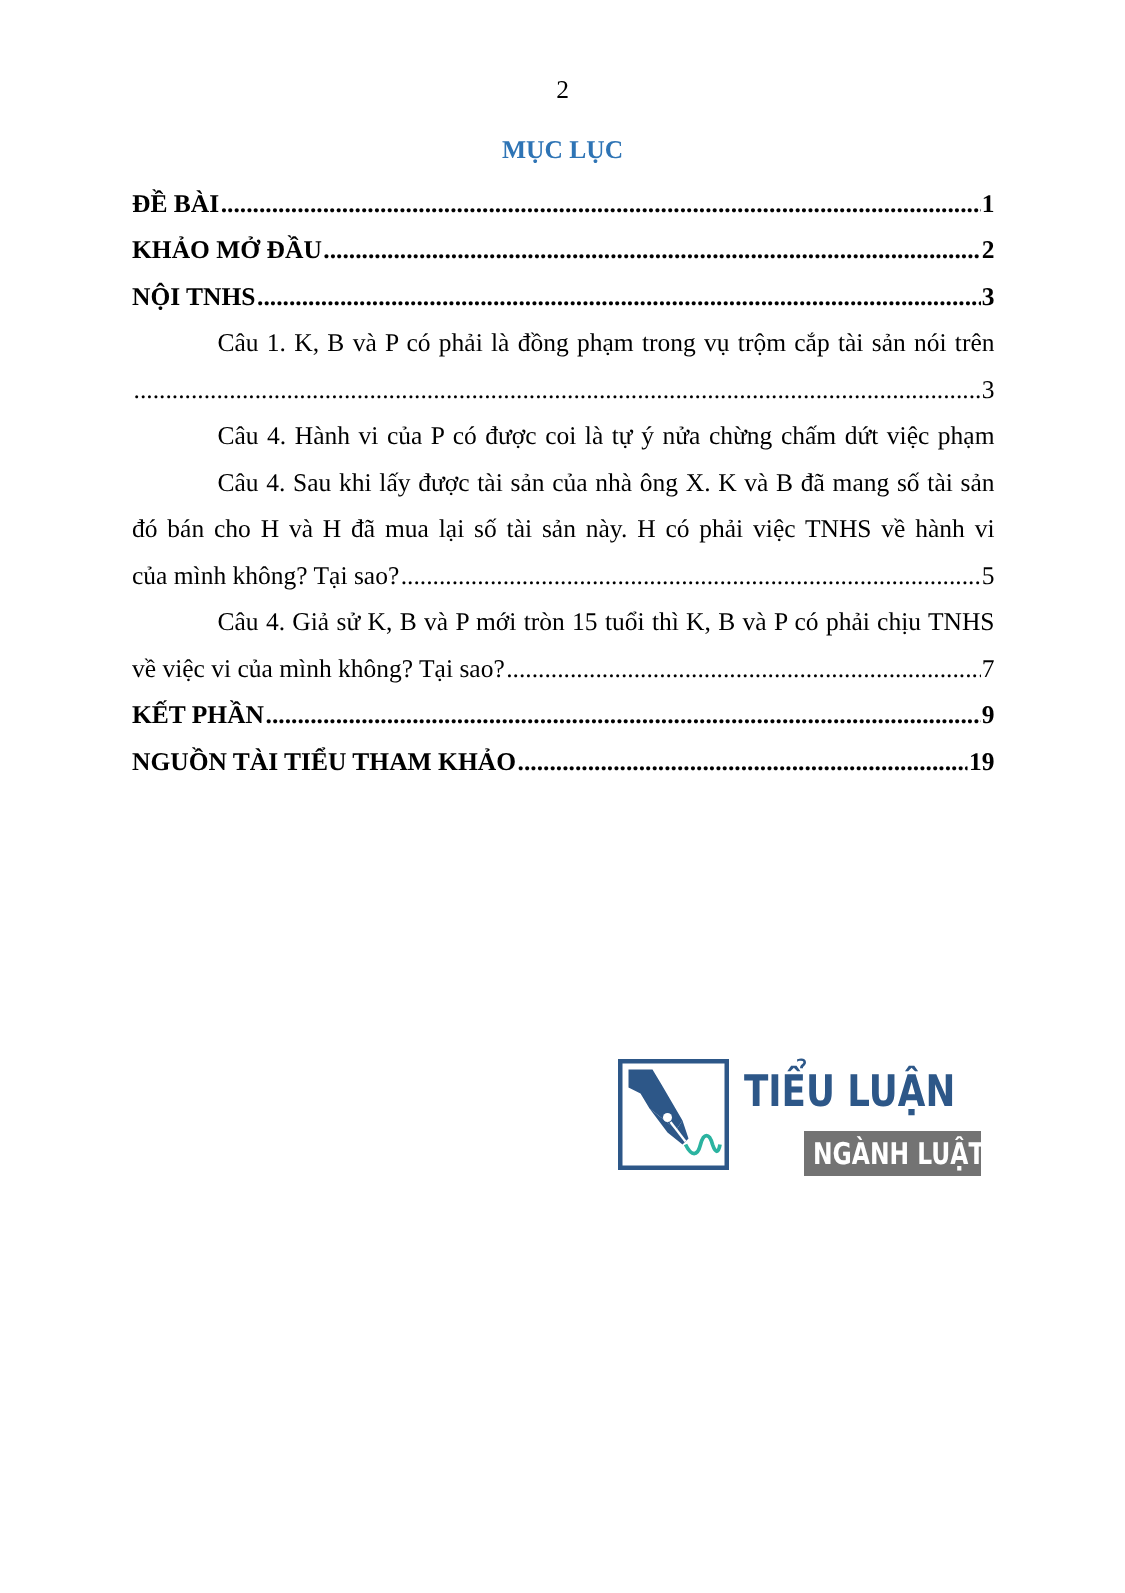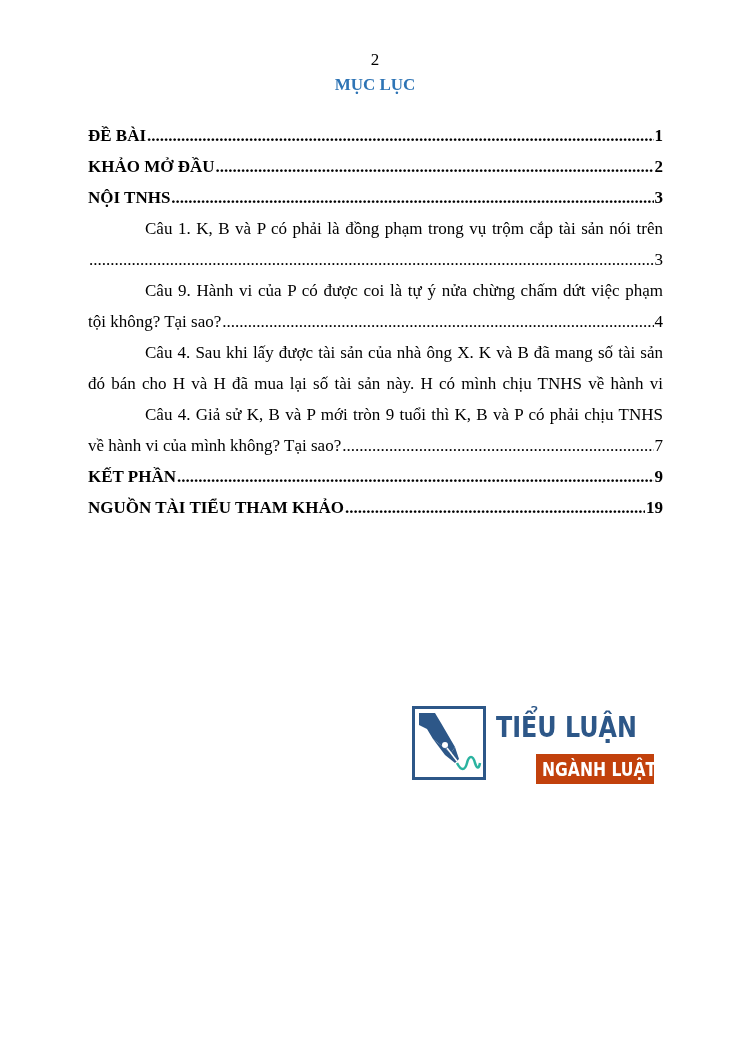--- a/index.html
+++ b/index.html
@@ -1,34 +1,34 @@
 <!DOCTYPE html>
 <html><head>
 <meta charset="utf-8">
 <style>
   html, body { margin: 0; padding: 0; background: #ffffff; }
   body { width: 750px; height: 1062px; position: relative; overflow: hidden;
          font-family: "Liberation Serif", "DejaVu Serif", serif; color: #000; }
   .page-number { position: absolute; top: 50px; left: 0; width: 750px; text-align: center; font-size: 17px; }
-  .toc-title { position: absolute; top: 75px; left: 0; width: 750px; text-align: center;
+  .toc-title { position: absolute; top: 90px; left: 0; width: 750px; text-align: center;
                font-size: 17px; font-weight: bold; color: #2e74b5; }
   .toc { position: absolute; top: 120px; left: 88px; width: 575px; }
   .toc-line { display: flex; align-items: center; font-size: 17px; height: 31px; line-height: 31px; white-space: nowrap; }
   .toc-line.bold { font-weight: bold; }
   .toc-line .label { flex: 0 0 auto; }
   .toc-line .leader { flex: 1 1 auto; overflow: hidden; margin: 0 1px; }
   .toc-line .leader::after { content: "................................................................................................................................................................................................................................................"; letter-spacing: 0; }
   .toc-line .page { flex: 0 0 auto; }
   .toc-para { font-size: 17px; line-height: 31px; text-align: justify; }
   .toc-para .first { display: block; text-indent: 57px; text-align: justify; text-align-last: justify; height: 31px; overflow: hidden; white-space: nowrap; }
   .logo { position: absolute; left: 412px; top: 706px; width: 245px; height: 82px; }
   .logo-box { position: absolute; left: 0; top: 0; width: 74px; height: 74px; border: 3px solid #2d5788; box-sizing: border-box; background: #fff; }
   .logo-title { position: absolute; left: 84px; top: 4px; font-family: "DejaVu Sans", sans-serif; font-weight: bold;
                 font-size: 29px; color: #2d5788; letter-spacing: 0px; transform: scaleX(0.82); transform-origin: left top; white-space: nowrap; }
-  .logo-badge { position: absolute; left: 124px; top: 48px; width: 118px; height: 30px; background: #c2410c; }
+  .logo-badge { position: absolute; left: 124px; top: 48px; width: 118px; height: 30px; background: #737373; }
   .logo-badge span { position: absolute; left: 6px; top: 3px; font-family: "DejaVu Sans", sans-serif; font-weight: bold;
                 font-size: 20px; color: #fff; transform: scaleX(0.78); transform-origin: left top; white-space: nowrap; }
 </style>
 </head>
 <body>
 
 <div class="page-number">2</div>
 
 <div class="toc-title">MỤC LỤC</div>
 
@@ -54,37 +54,37 @@
 
   <div class="toc-para">
     <span class="first">Câu 1. K, B và P có phải là đồng phạm trong vụ trộm cắp tài sản nói trên</span>
     <div class="toc-line">
       <span class="leader"></span>
       <span class="page">3</span>
     </div>
   </div>
 
   <div class="toc-para">
-    <span class="first">Câu 9. Hành vi của P có được coi là tự ý nửa chừng chấm dứt việc phạm</span>
+    <span class="first">Câu 4. Hành vi của P có được coi là tự ý nửa chừng chấm dứt việc phạm</span>
+  </div>
+
+  <div class="toc-para">
+    <span class="first">Câu 4. Sau khi lấy được tài sản của nhà ông X. K và B đã mang số tài sản</span>
+    <span class="first" style="text-indent:0">đó bán cho H và H đã mua lại số tài sản này. H có phải việc TNHS về hành vi</span>
     <div class="toc-line">
-      <span class="label">tội không? Tại sao? </span>
+      <span class="label">của mình không? Tại sao?</span>
       <span class="leader"></span>
-      <span class="page">4</span>
+      <span class="page">5</span>
     </div>
   </div>
 
   <div class="toc-para">
-    <span class="first">Câu 4. Sau khi lấy được tài sản của nhà ông X. K và B đã mang số tài sản</span>
-    <span class="first" style="text-indent:0">đó bán cho H và H đã mua lại số tài sản này. H có mình chịu TNHS về hành vi</span>
-  </div>
-
-  <div class="toc-para">
-    <span class="first">Câu 4. Giả sử K, B và P mới tròn 9 tuổi thì K, B và P có phải chịu TNHS</span>
+    <span class="first">Câu 4. Giả sử K, B và P mới tròn 15 tuổi thì K, B và P có phải chịu TNHS</span>
     <div class="toc-line">
-      <span class="label">về hành vi của mình không? Tại sao?</span>
+      <span class="label">về việc vi của mình không? Tại sao?</span>
       <span class="leader"></span>
       <span class="page">7</span>
     </div>
   </div>
 
   <div class="toc-line bold">
     <span class="label">KẾT PHẦN</span>
     <span class="leader"></span>
     <span class="page">9</span>
   </div>

